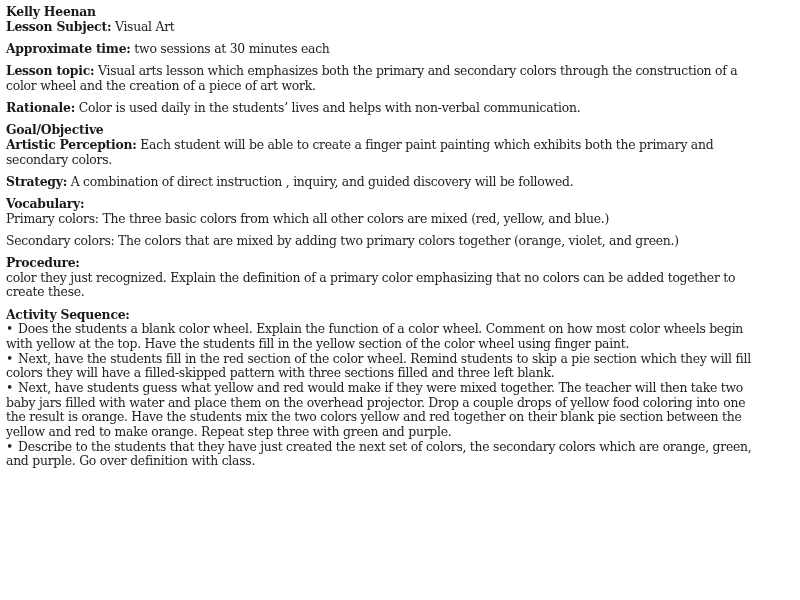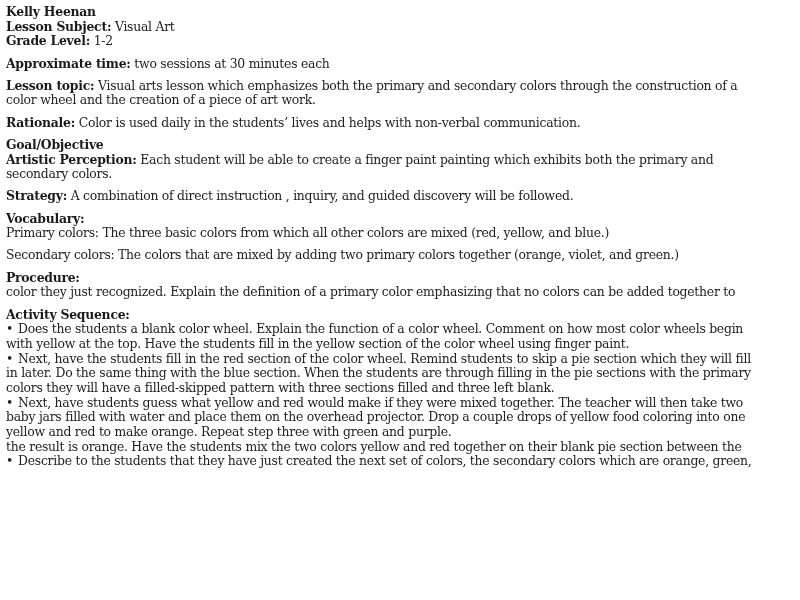--- a/index.html
+++ b/index.html
@@ -28,21 +28,20 @@
     b { font-weight: bold; color: #1a1a1a; }
     .bullet { display: inline-block; width: 12px; }
   </style>
 </head>
 <body>
 
 <div class="page">
 
   <span class="line"><b>Kelly Heenan</b></span>
   <span class="line"><b>Lesson Subject:</b><span> Visual Art</span></span>
-  <span class="line"><b>Grade Level:</b><span> 1-2</span></span>
   <span class="gap"></span>
 
   <span class="line"><b>Approximate time:</b><span> two sessions at 30 minutes each</span></span>
   <span class="gap"></span>
 
   <span class="line"><b>Lesson topic:</b><span> Visual arts lesson which emphasizes both the primary and secondary colors through the construction of a</span></span>
   <span class="line">color wheel and the creation of a piece of art work.</span>
   <span class="gap"></span>
 
   <span class="line"><b>Rationale:</b><span> Color is used daily in the students’ lives and helps with non-verbal communication.</span></span>
@@ -57,38 +56,39 @@
   <span class="gap"></span>
 
   <span class="line"><b>Vocabulary:</b></span>
   <span class="line">Primary colors: The three basic colors from which all other colors are mixed (red, yellow, and blue.)</span>
   <span class="gap"></span>
   <span class="line">Secondary colors: The colors that are mixed by adding two primary colors together (orange, violet, and green.)</span>
   <span class="gap"></span>
 
   <span class="line"><b>Procedure:</b></span>
   <span class="line">color they just recognized. Explain the definition of a primary color emphasizing that no colors can be added together to</span>
+  <span class="line">create these.</span>
   <span class="gap"></span>
 
   <span class="line"><b>Activity Sequence:</b></span>
 
   <div>
     <div>
       <span class="line"><span class="bullet">•</span><span>Does the students a blank color wheel. Explain the function of a color wheel. Comment on how most color wheels begin</span></span>
       <span class="line">with yellow at the top. Have the students fill in the yellow section of the color wheel using finger paint.</span>
     </div>
     <div>
       <span class="line"><span class="bullet">•</span><span>Next, have the students fill in the red section of the color wheel. Remind students to skip a pie section which they will fill</span></span>
-      <span class="line">in later. Do the same thing with the blue section. When the students are through filling in the pie sections with the primary</span>
       <span class="line">colors they will have a filled-skipped pattern with three sections filled and three left blank.</span>
     </div>
     <div>
       <span class="line"><span class="bullet">•</span><span>Next, have students guess what yellow and red would make if they were mixed together. The teacher will then take two</span></span>
       <span class="line">baby jars filled with water and place them on the overhead projector. Drop a couple drops of yellow food coloring into one</span>
+      <span class="line">the result is orange. Have the students mix the two colors yellow and red together on their blank pie section between the</span>
       <span class="line">yellow and red to make orange. Repeat step three with green and purple.</span>
-      <span class="line">the result is orange. Have the students mix the two colors yellow and red together on their blank pie section between the</span>
     </div>
     <div>
       <span class="line"><span class="bullet">•</span><span>Describe to the students that they have just created the next set of colors, the secondary colors which are orange, green,</span></span>
+      <span class="line">and purple. Go over definition with class.</span>
     </div>
   </div>
 
 </div>
 
 </body></html>

